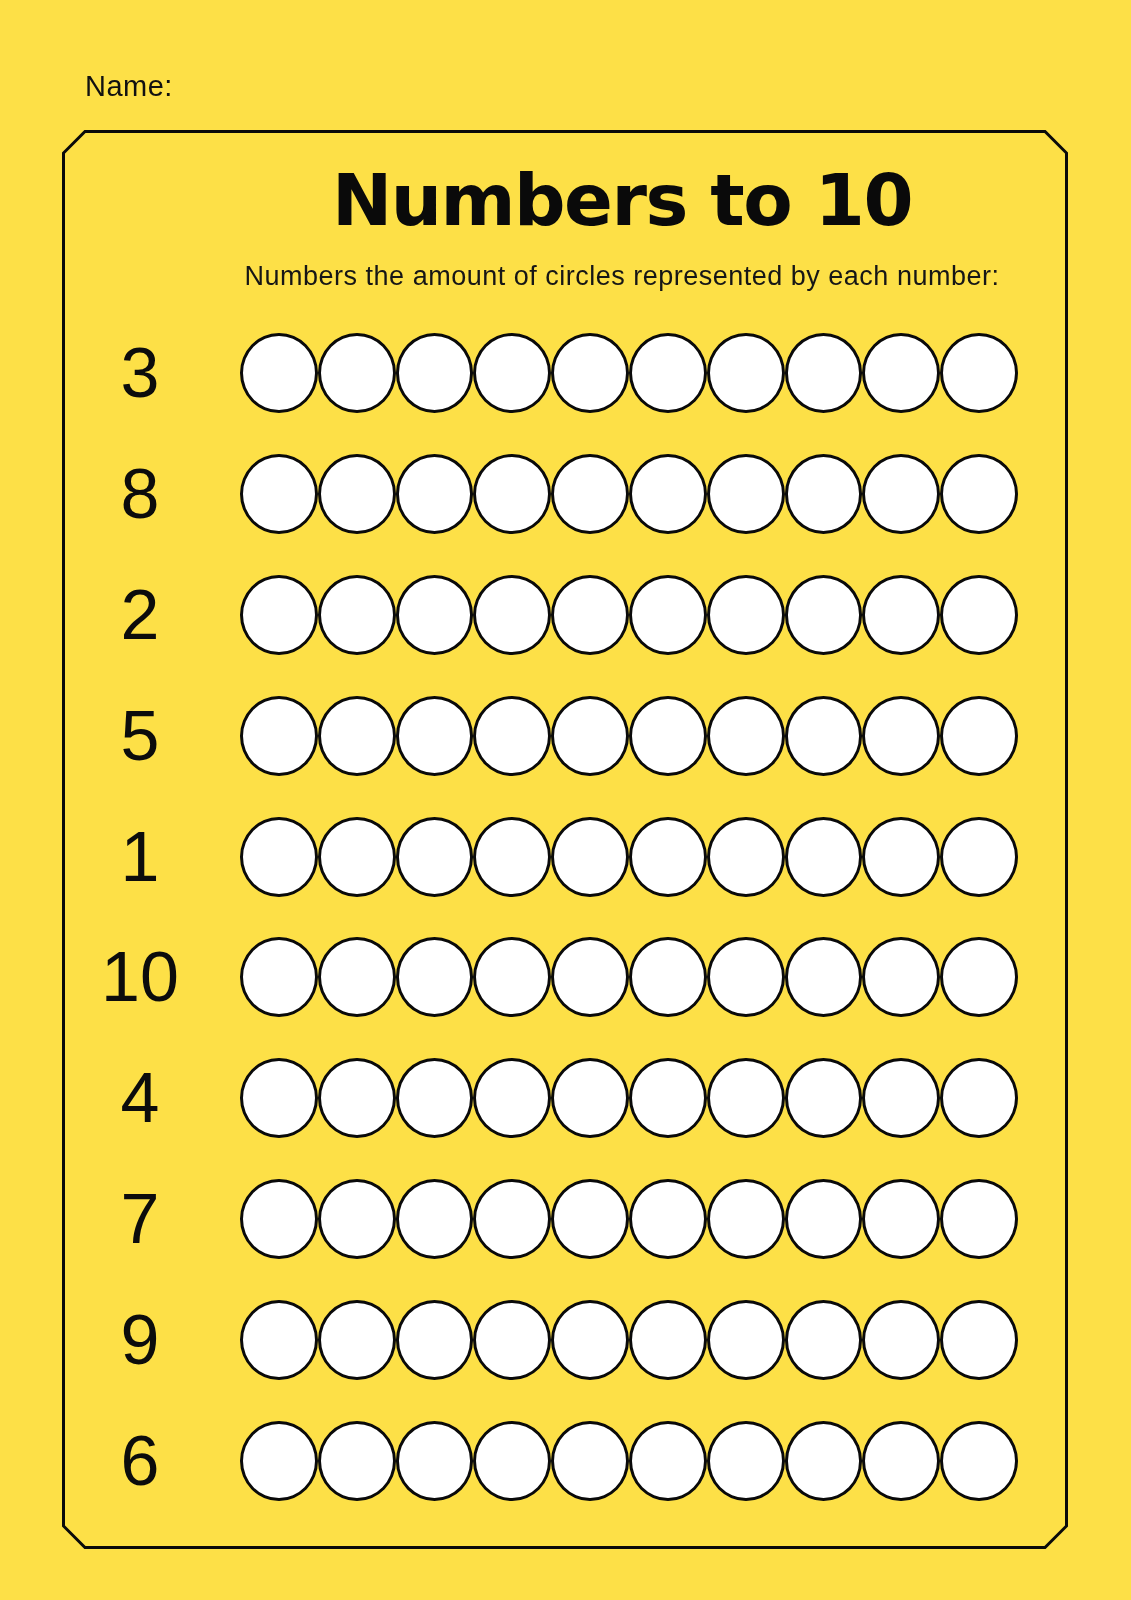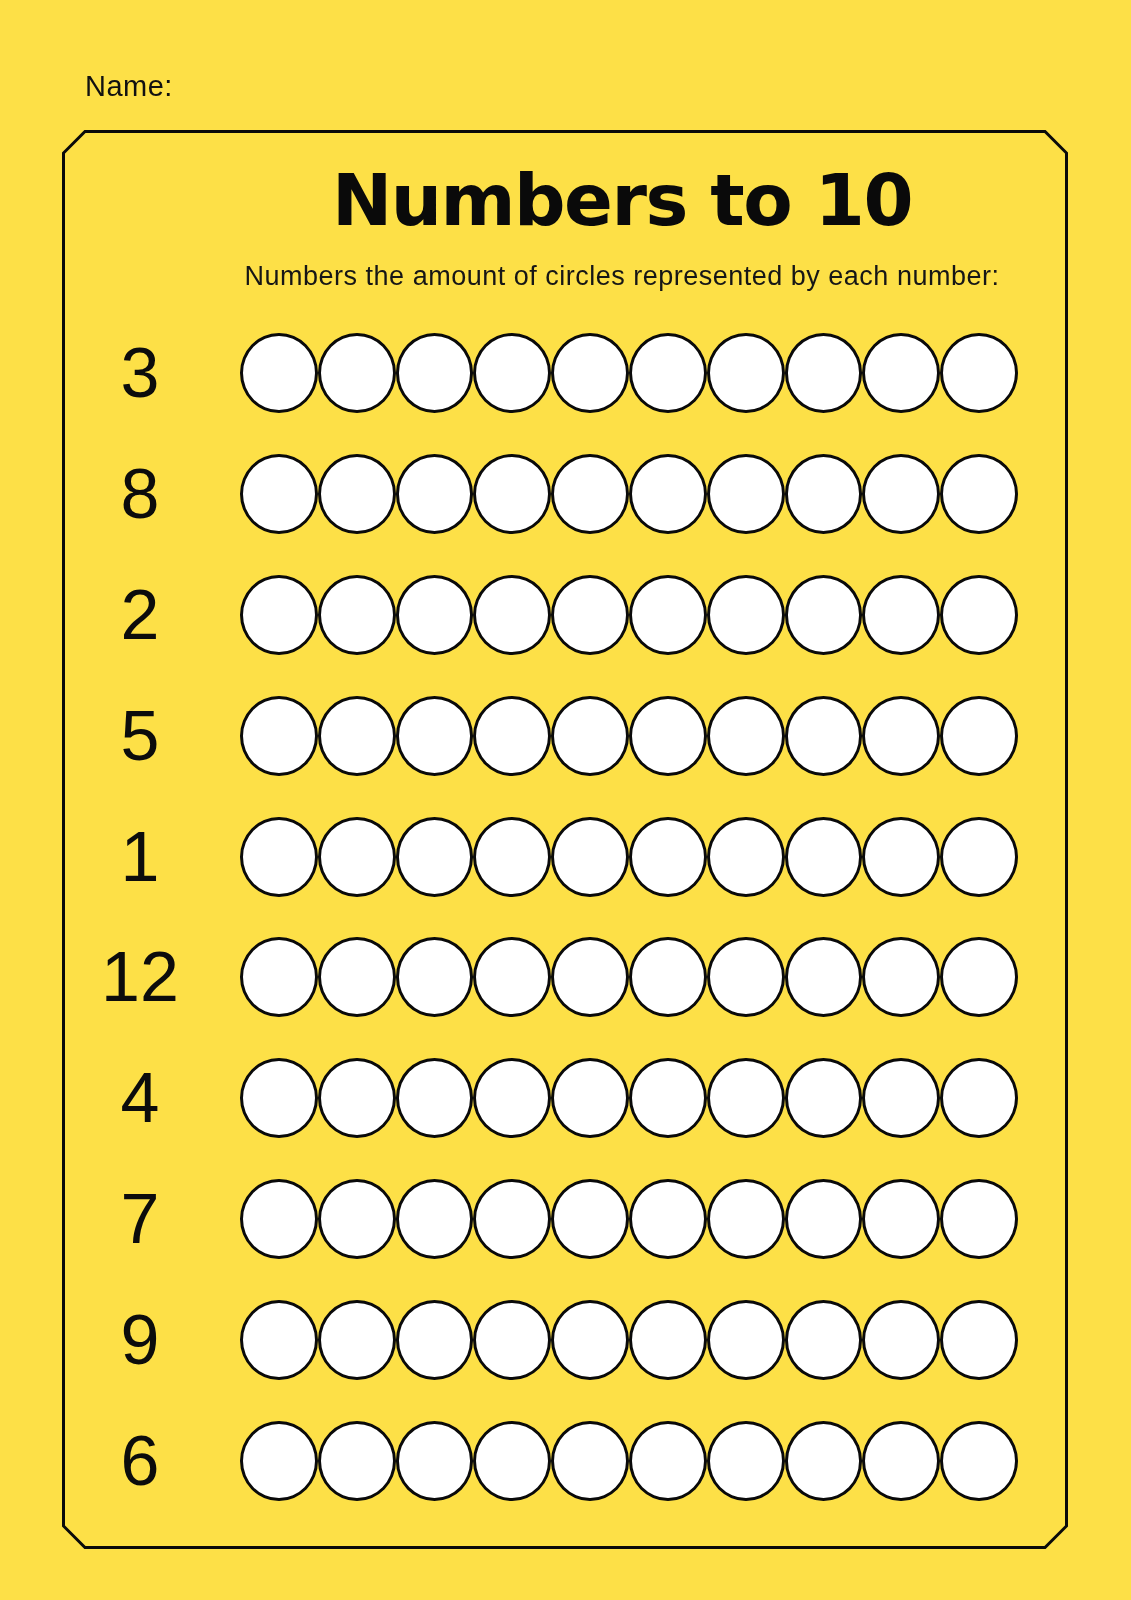--- a/index.html
+++ b/index.html
@@ -185,21 +185,21 @@
             <span class="circle"></span>
             <span class="circle"></span>
             <span class="circle"></span>
             <span class="circle"></span>
             <span class="circle"></span>
             <span class="circle"></span>
             <span class="circle"></span>
           </div>
         </div>
         <div class="row">
-          <div class="row-number">12</div>
+          <div class="row-number">10</div>
           <div class="circles">
             <span class="circle"></span>
             <span class="circle"></span>
             <span class="circle"></span>
             <span class="circle"></span>
             <span class="circle"></span>
             <span class="circle"></span>
             <span class="circle"></span>
             <span class="circle"></span>
             <span class="circle"></span>

